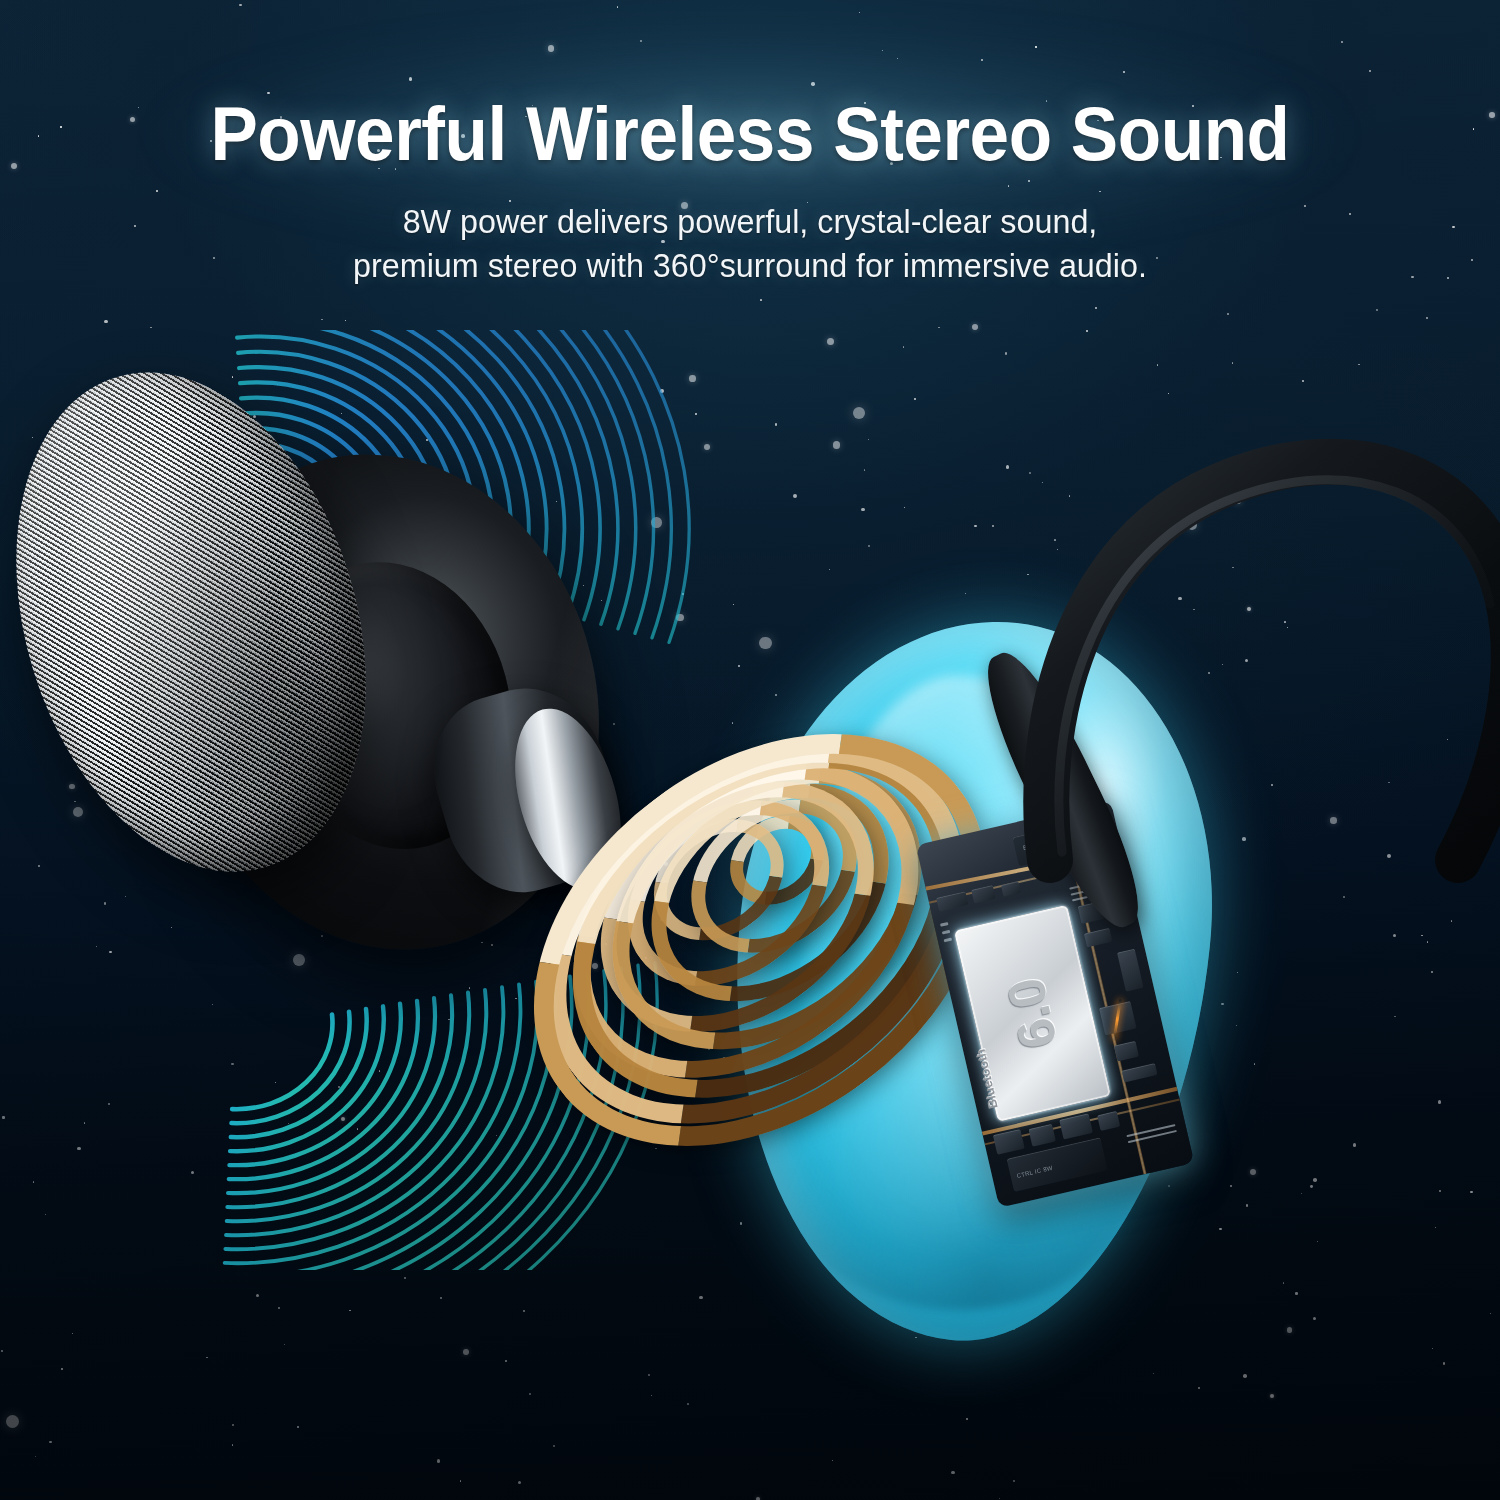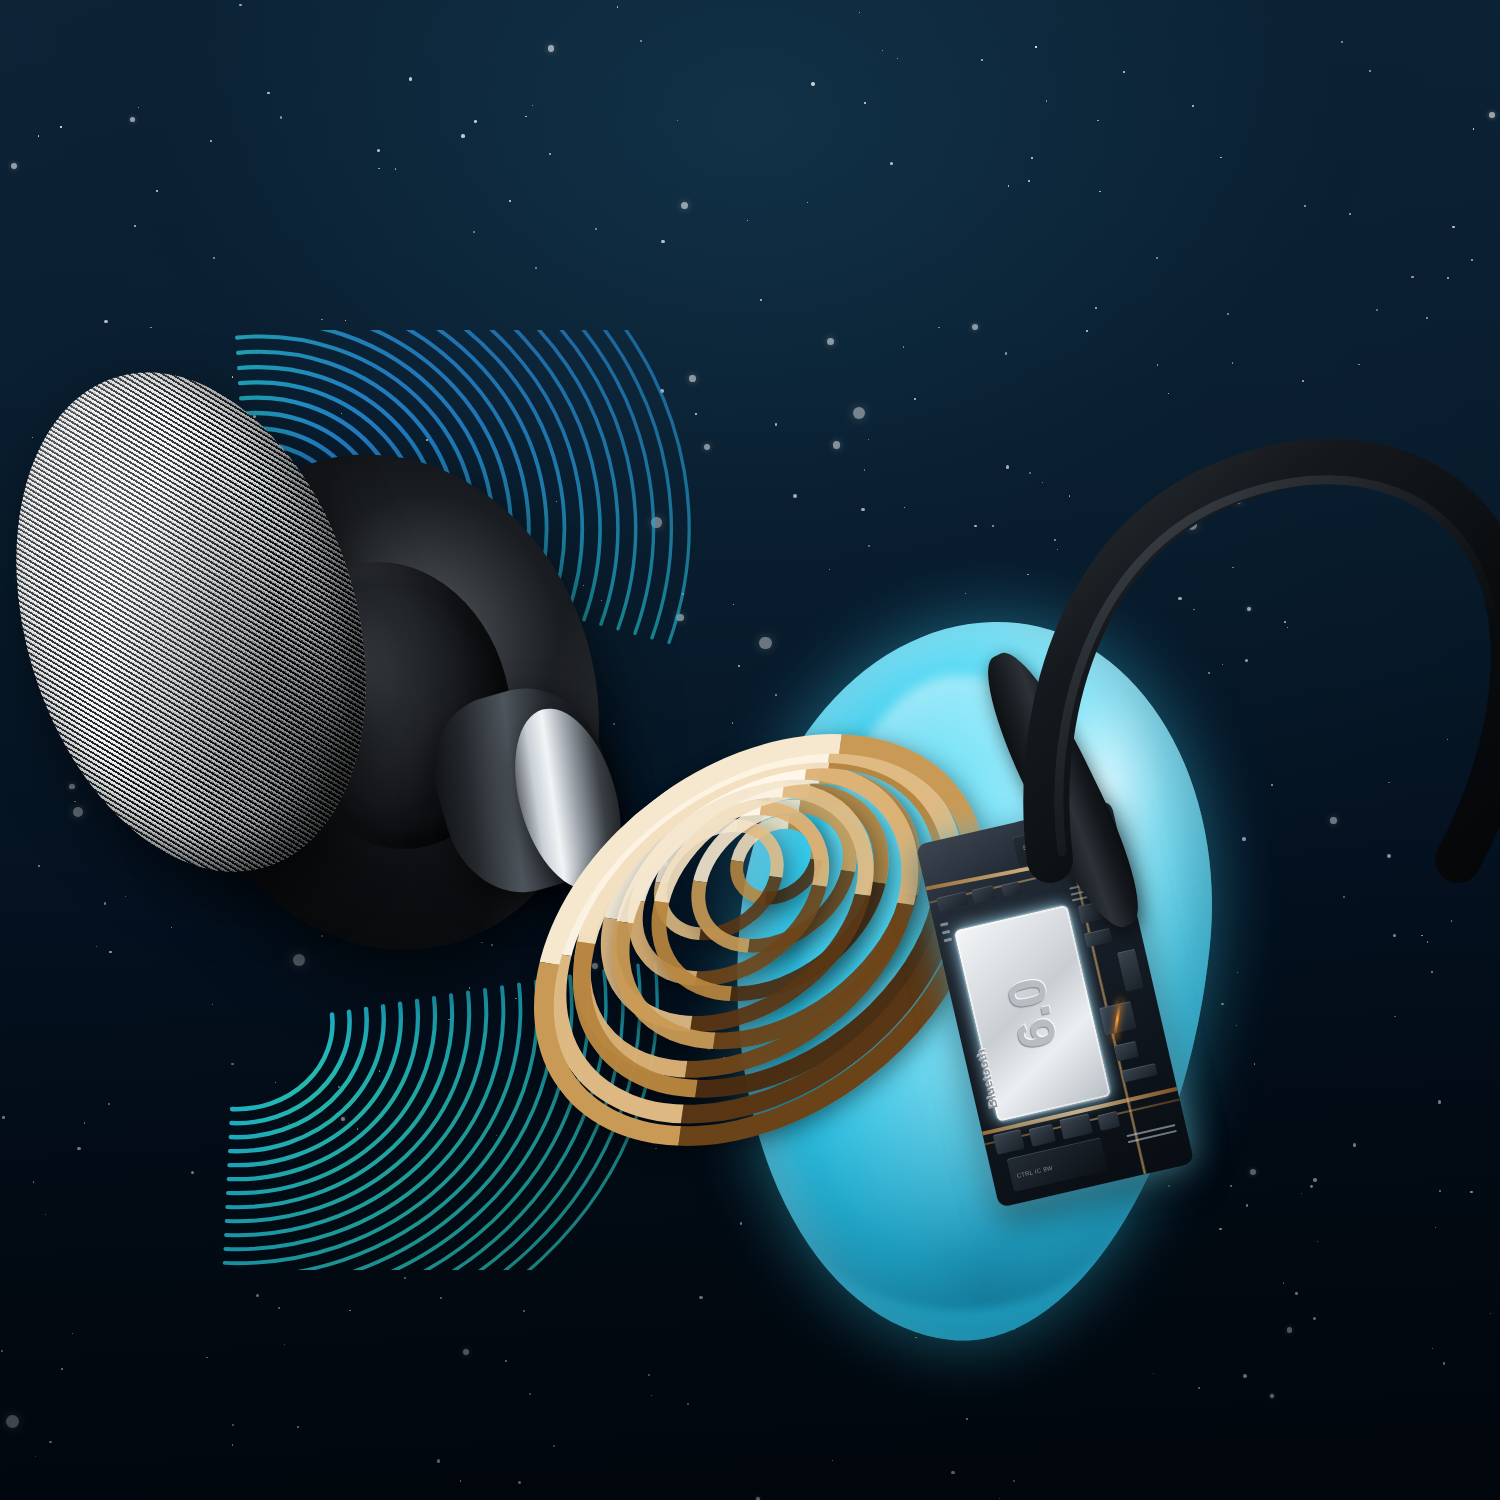--- a/index.html
+++ b/index.html
@@ -722,14 +722,22 @@
           <stop offset="60%" stop-color="rgba(60,66,72,.10)"></stop>
           <stop offset="100%" stop-color="rgba(0,0,0,0)"></stop>
         </linearGradient>
       </defs>
       <path d="M90,470 C72,330 118,156 260,96 C400,36 522,92 548,210 C566,292 540,392 498,470" fill="none" stroke="url(#hookG)" stroke-width="46" stroke-linecap="round"></path>
       <path d="M102,462 C86,332 130,168 264,112 C394,58 506,106 530,214" fill="none" stroke="url(#hookHi)" stroke-width="9" stroke-linecap="round" opacity=".85"></path>
     </svg>
 
   </div>
 
+  <div class="text-wrap">
+    <div class="title-glow"></div>
+    <h1 class="title">Powerful Wireless Stereo Sound</h1>
+    <p class="subtitle">
+      <span class="ln">8W power delivers powerful, crystal-clear sound,</span>
+      <span class="ln">premium stereo with 360°surround for immersive audio.</span>
+    </p>
+  </div>
 
 </div>
 
 </body></html>

